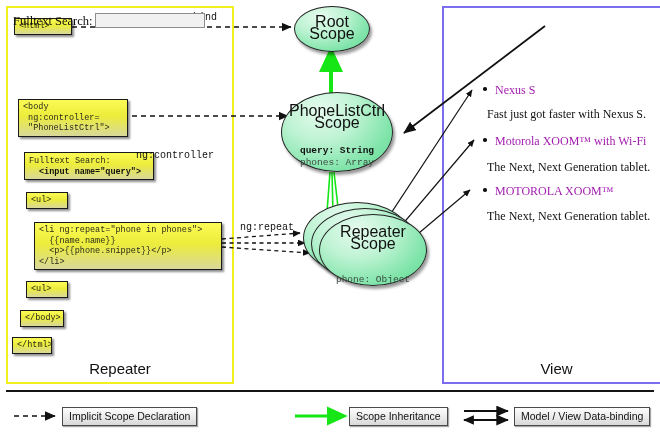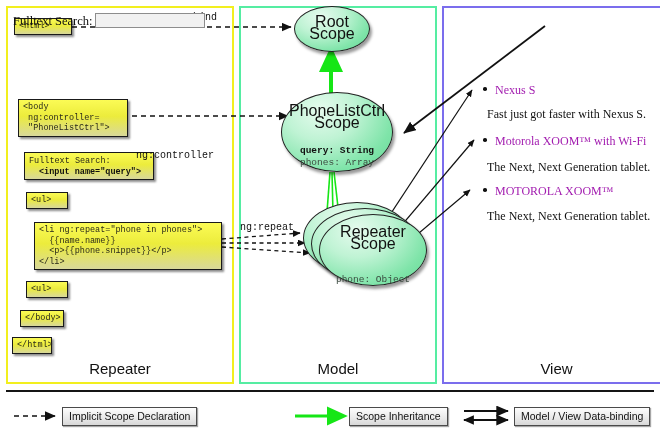--- a/index.html
+++ b/index.html
@@ -59,23 +59,20 @@
 
   svg#wires{position:absolute;left:0;top:0;width:660px;height:435px;pointer-events:none;}
 </style>
 </head>
 <body>
 
 <div id="stage">
 
   <div class="panel" id="panel-template">
     <div class="panel-label">Repeater</div>
-  </div>
-  <div class="panel" id="panel-model">
-    <div class="panel-label">Model</div>
   </div>
   <div class="panel" id="panel-view">
     <div class="panel-label">View</div>
   </div>
 
   <svg id="wires" viewBox="0 0 660 435">
     <defs>
       <marker id="ah-black" markerWidth="8" markerHeight="8" refX="6.5" refY="3" orient="auto">
         <path d="M0,0 L7,3 L0,6 z" fill="#111"></path>
       </marker>

